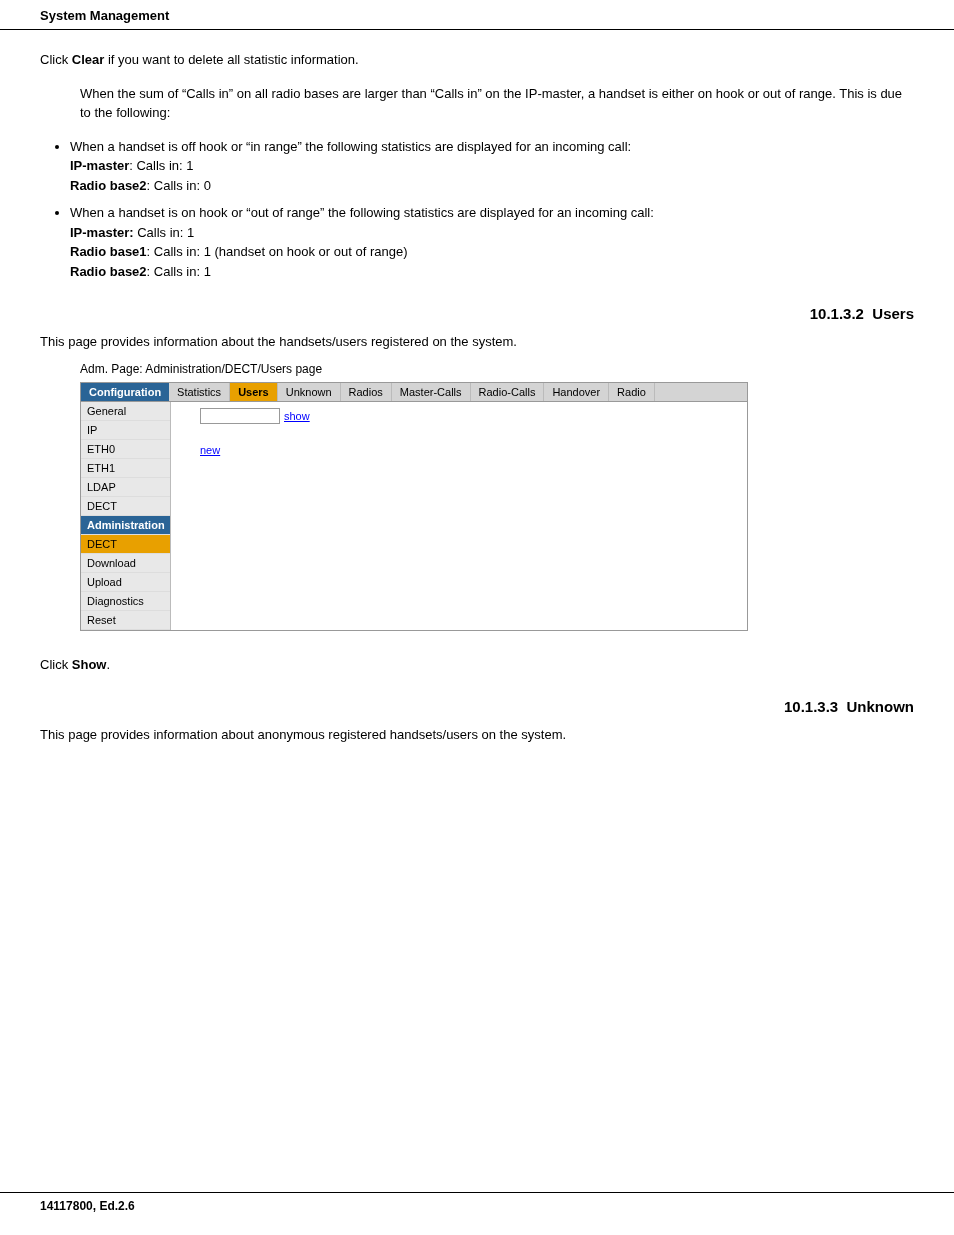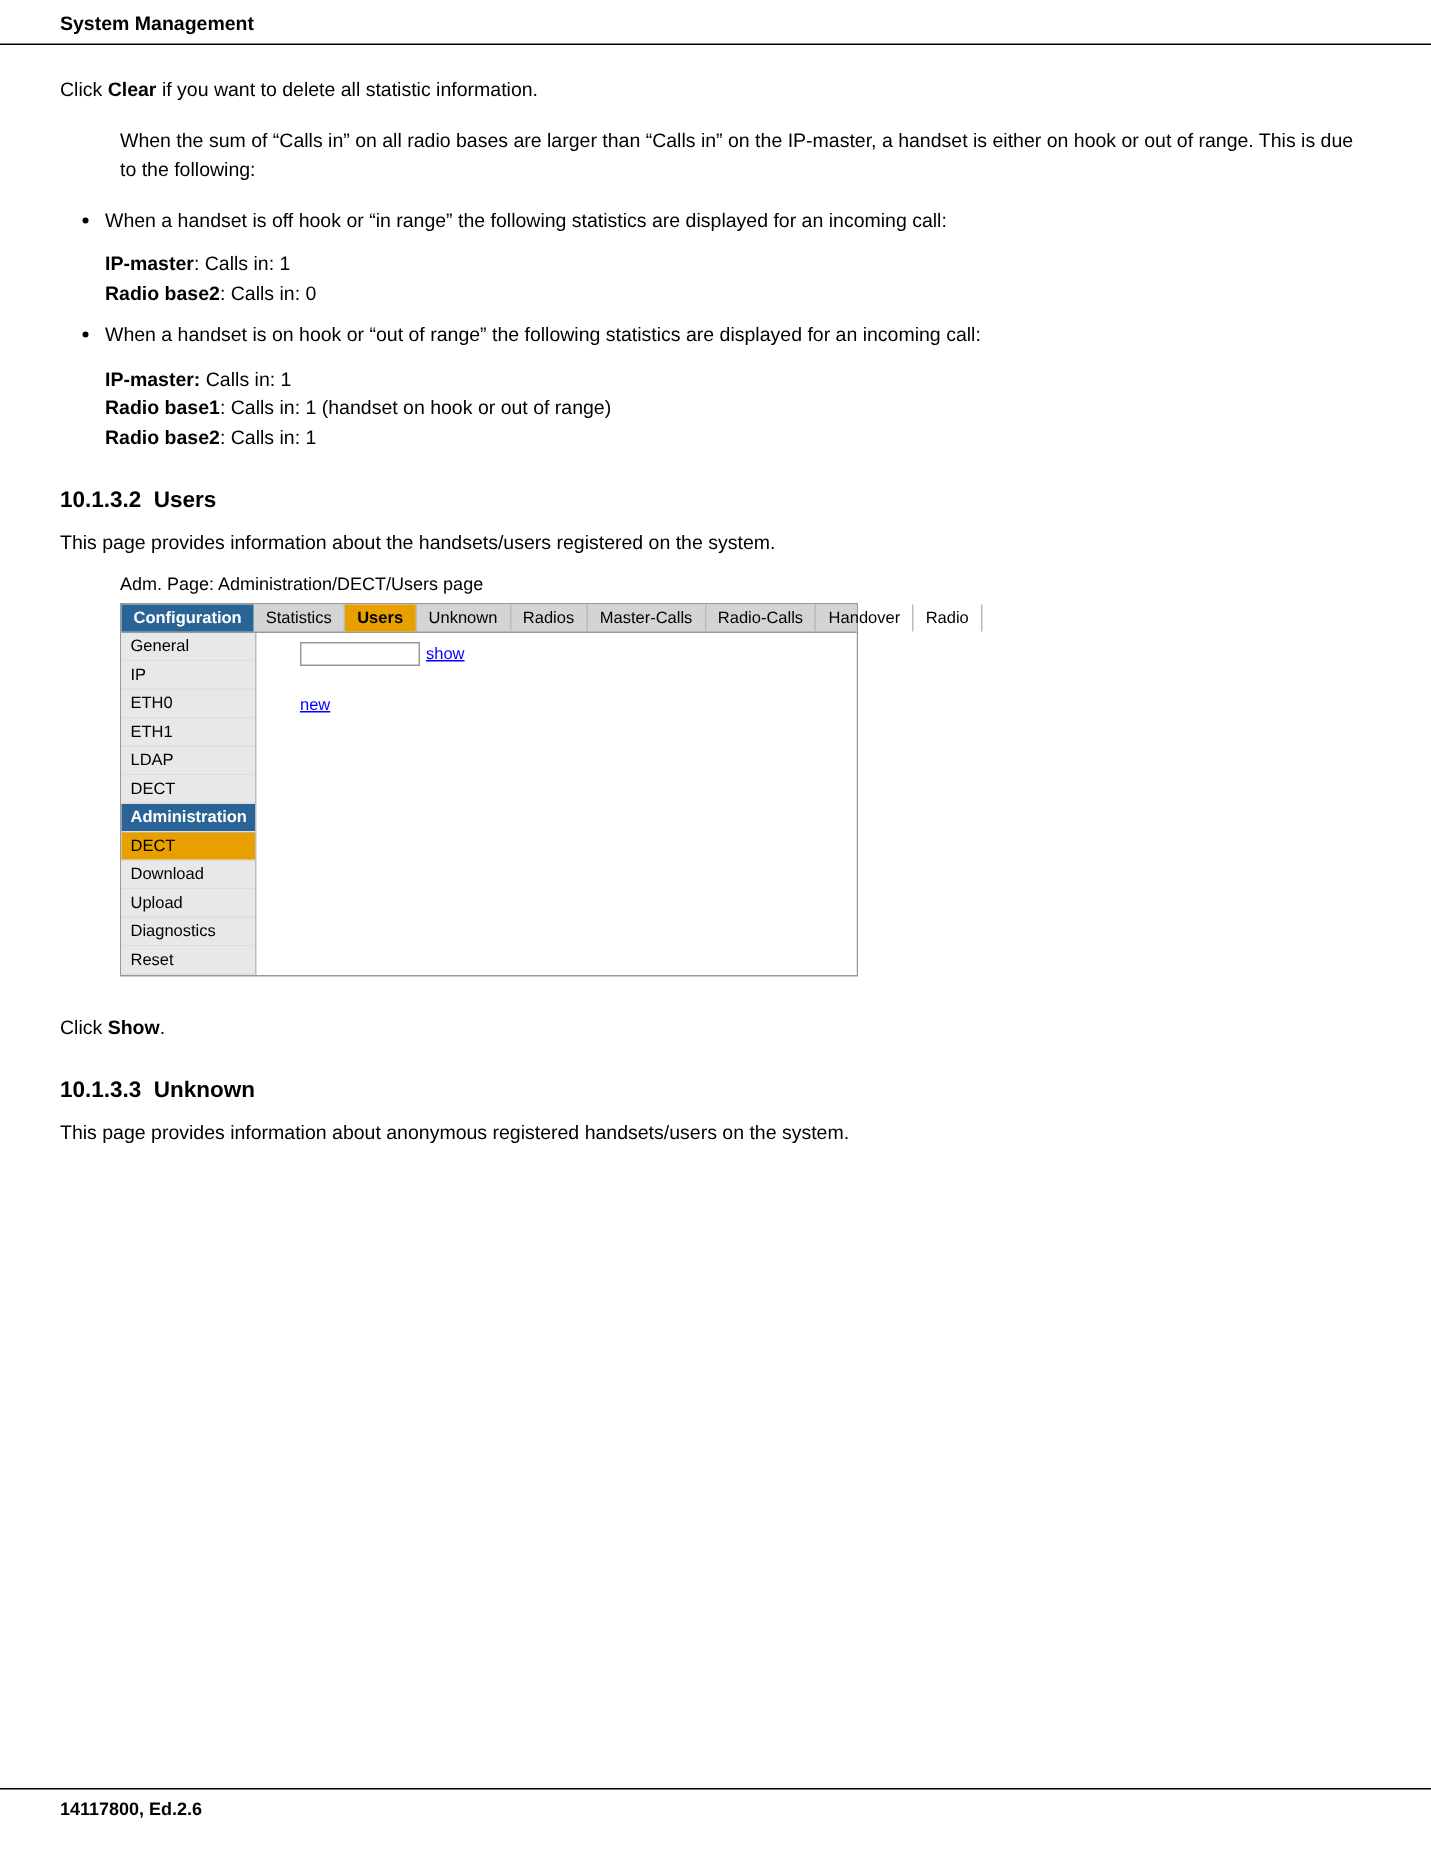--- a/index.html
+++ b/index.html
@@ -49,55 +49,56 @@
       margin-bottom: 14px;
     }
 
     .bullet-list li {
       list-style: disc;
       margin-bottom: 8px;
       line-height: 1.5;
     }
 
     .bullet-list li .sub-lines {
-      margin-top: 10px;
+      margin-top: 0;
     }
 
     .bullet-list li .sub-line {
       display: block;
       line-height: 1.5;
     }
 
     b { font-weight: bold; }
 
     
     .section-heading {
       font-size: 15px;
       font-weight: bold;
       margin: 24px 0 10px 0;
       border-bottom: none;
+      text-align: right;
     }
 
     .section-desc {
       margin-bottom: 10px;
       line-height: 1.5;
     }
 
     .adm-page-label {
       margin-left: 40px;
       margin-bottom: 6px;
       font-size: 12px;
     }
 
     
     .adm-screenshot {
       margin-left: 40px;
       border: 1px solid #999;
       display: inline-block;
-      width: 492px;
+      width: 668px;
       font-size: 11px;
       margin-bottom: 14px;
     }
 
     
     .tabs-row {
       display: flex;
       background: #d4d4d4;
       border-bottom: 1px solid #999;
       align-items: stretch;

